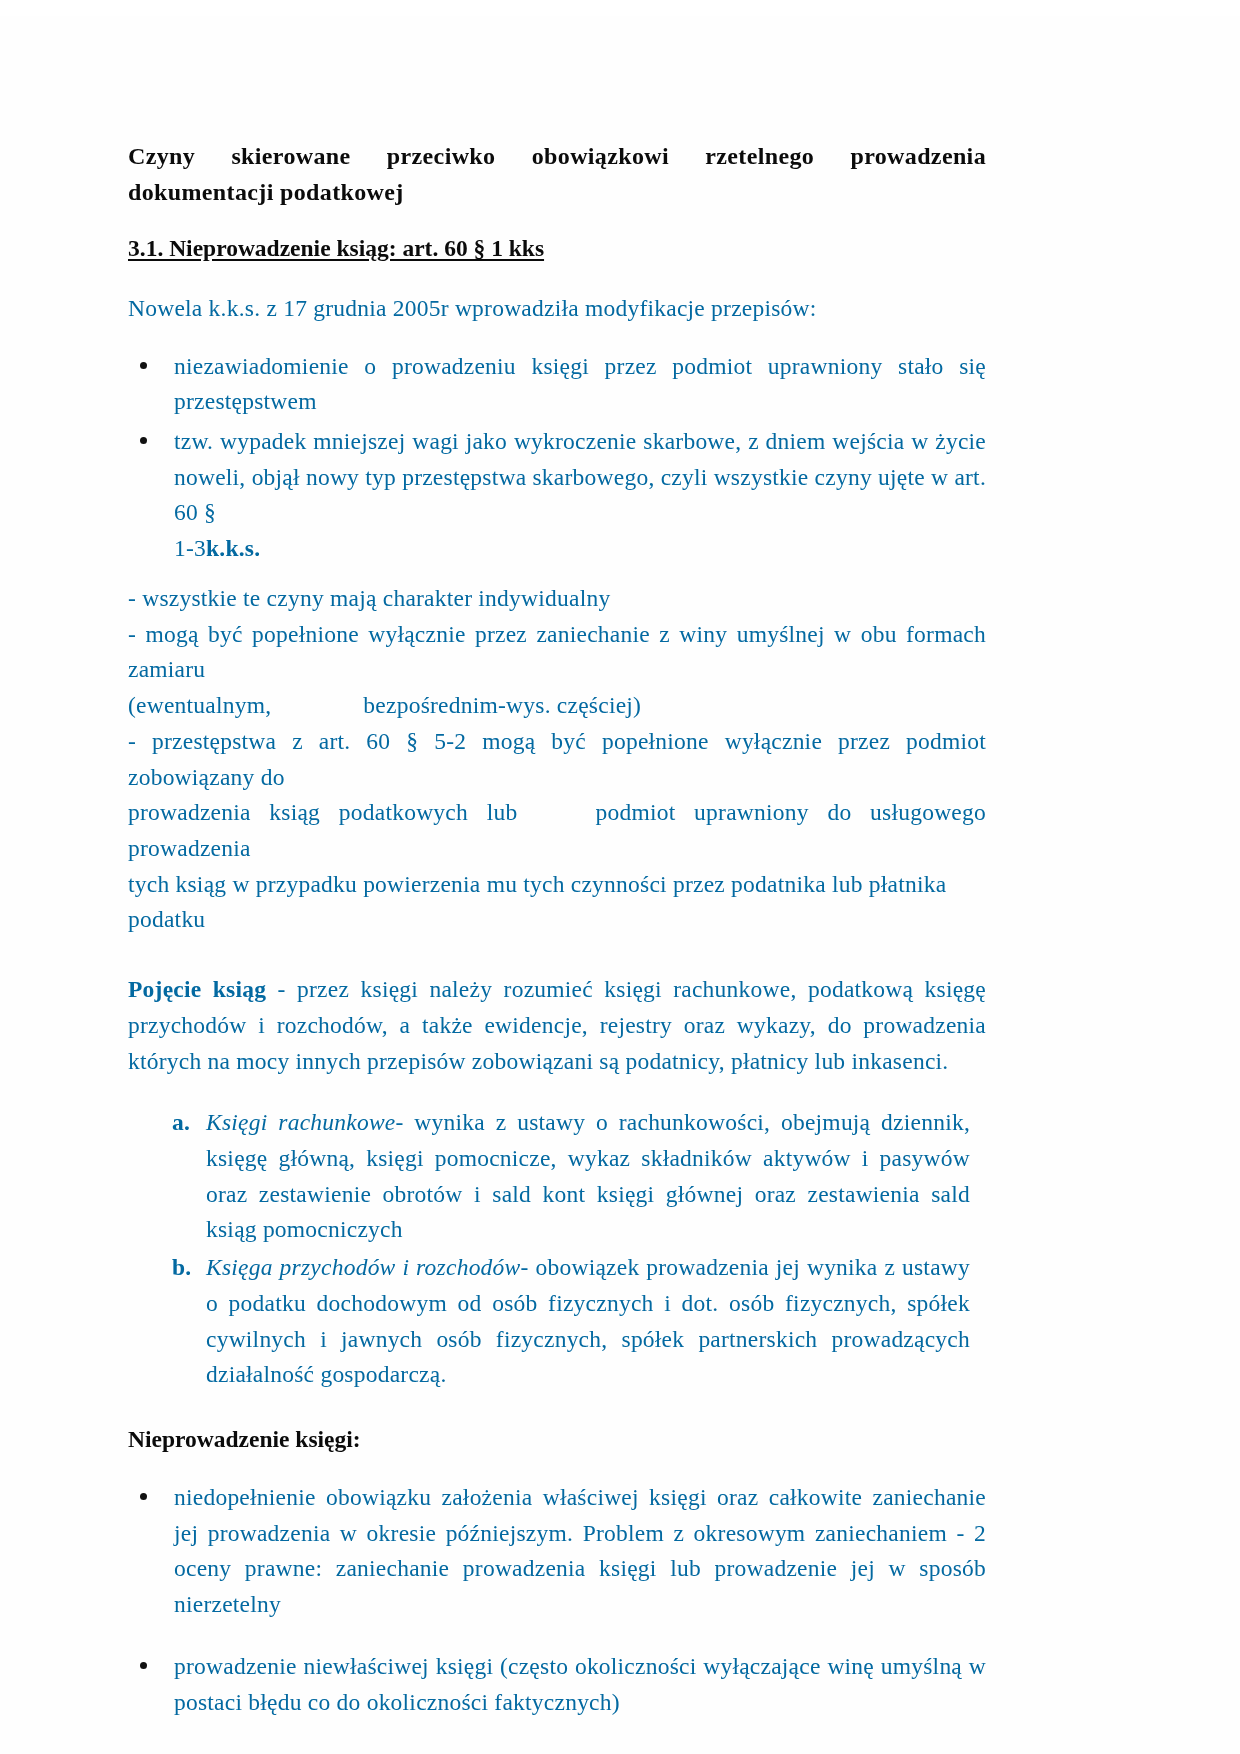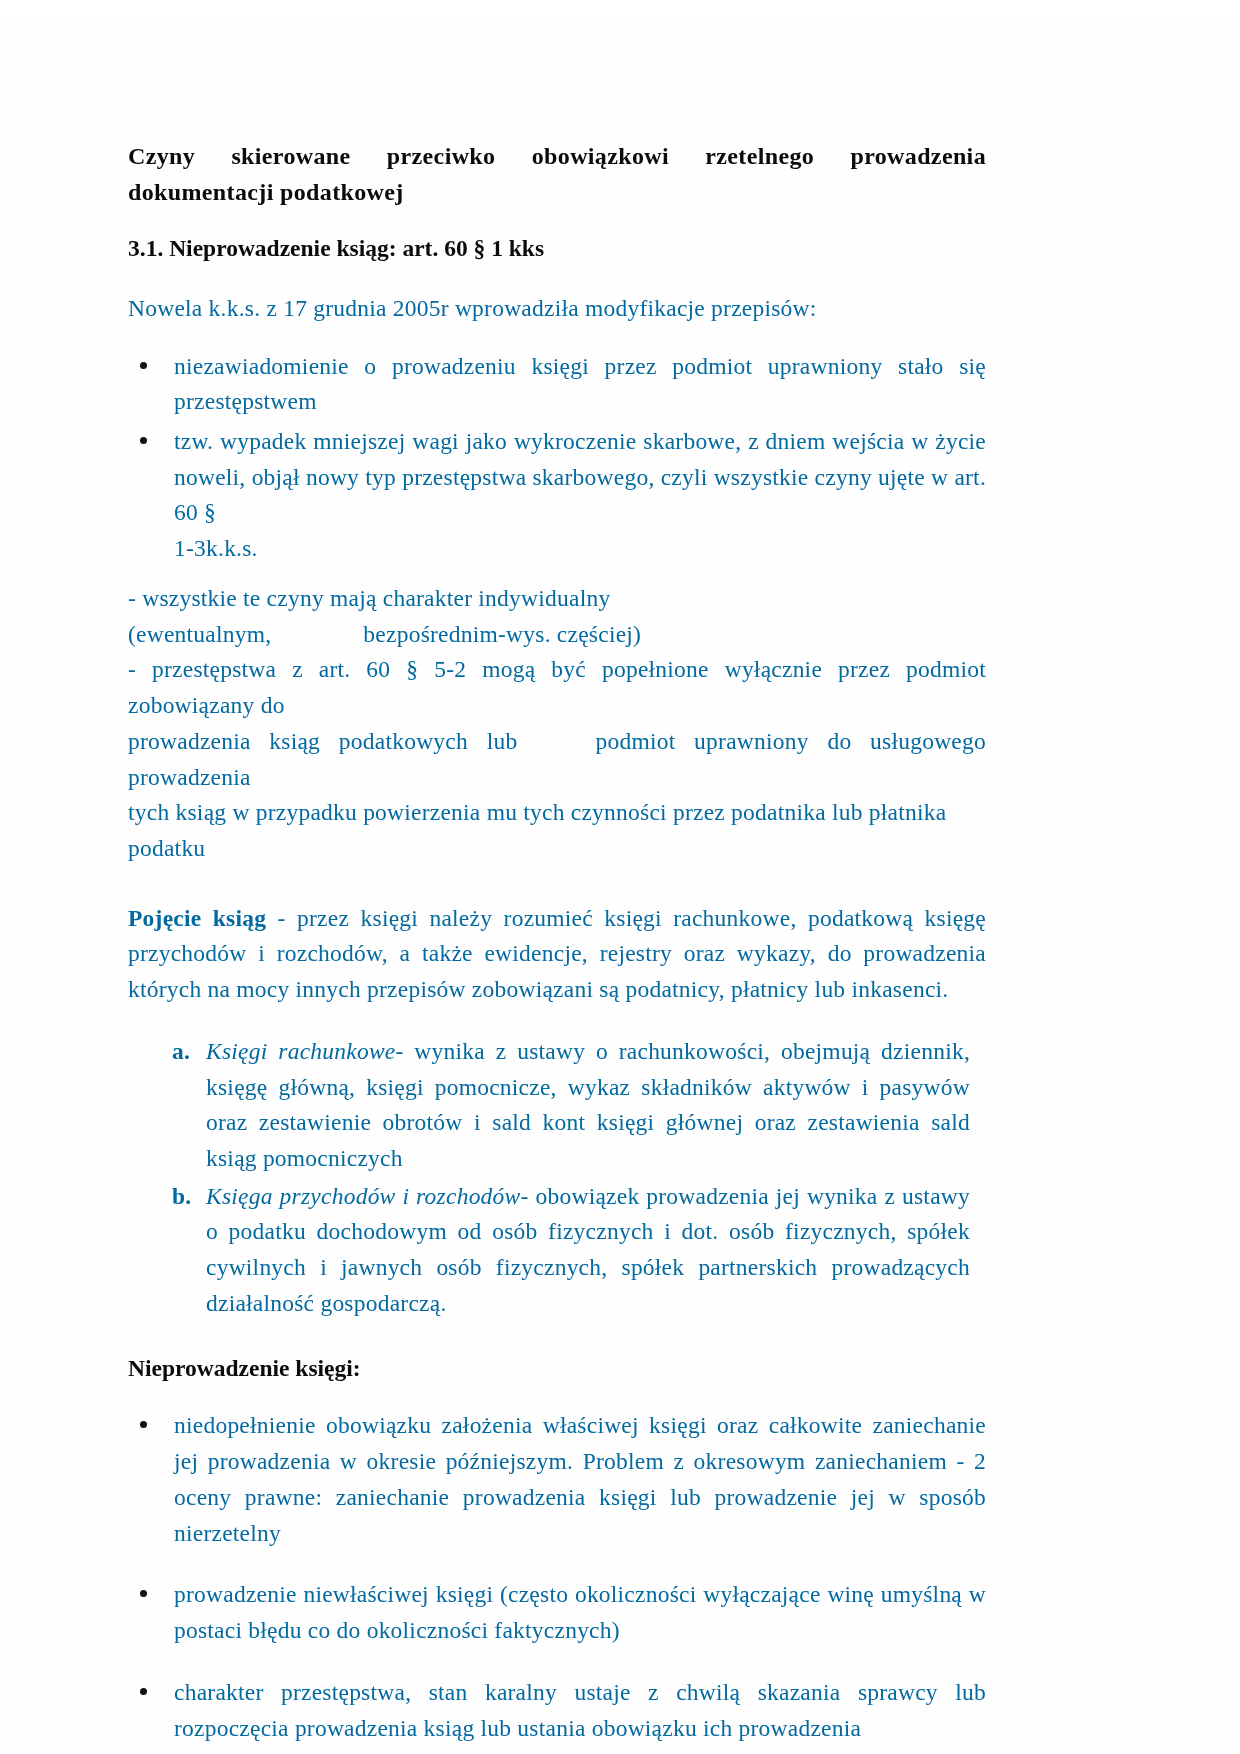--- a/index.html
+++ b/index.html
@@ -46,20 +46,21 @@
     font-weight: bold;
     text-align: justify;
     line-height: 1.5;
     margin: 0 0 22px 0;
     letter-spacing: 0.015em;
   }
 
   .sec-head {
     font-size: 23.5px;
     font-weight: bold;
+    text-decoration: underline;
     text-underline-offset: 3px;
     margin: 0 0 26px 0;
     line-height: 1.4;
   }
 
   .lead {
     margin: 0 0 22px 0;
   }
 
   ul.bullets {
@@ -85,21 +86,21 @@
 
   ul.bullets.spaced > li {
     margin-bottom: 26px;
   }
 
   .lastline {
     display: flex;
     width: 100%;
   }
   .lastline .lf { }
-  .lastline .rt { font-weight: normal; }
+  .lastline .rt { font-weight: bold; }
 
   .dashblock {
     margin: 14px 0 16px 0;
     text-align: justify;
   }
   .dashblock .ln { display: block; }
   .gap-wide { display: inline-block; width: 92px; }
   .gap-mid  { display: inline-block; width: 78px; }
 
   .para {
@@ -155,20 +156,21 @@
         <span>tzw. wypadek mniejszej wagi jako wykroczenie skarbowe, z dniem wejścia w życie noweli, objął nowy typ przestępstwa skarbowego, czyli wszystkie czyny ujęte w art. 60 §</span>
         <span class="lastline">
           <span class="lf">1-3</span>
           <span class="rt">k.k.s.</span>
         </span>
       </li>
     </ul>
 
     <div class="blk dashblock">
       <span class="ln">- wszystkie te czyny mają charakter indywidualny</span>
+      <span class="ln">- mogą być popełnione wyłącznie przez zaniechanie z winy umyślnej w obu formach zamiaru</span>
       <span class="ln"><span>(ewentualnym,</span><span class="gap-wide"></span><span>bezpośrednim-wys. częściej)</span></span>
       <span class="ln">- przestępstwa z art. 60 § 5-2 mogą być popełnione wyłącznie przez podmiot zobowiązany do</span>
       <span class="ln"><span>prowadzenia ksiąg podatkowych lub</span><span class="gap-mid"></span><span>podmiot uprawniony do usługowego prowadzenia</span></span>
       <span class="ln">tych ksiąg w  przypadku powierzenia mu tych czynności przez podatnika lub płatnika</span>
       <span class="ln">podatku</span>
     </div>
 
     <div class="blk para"><b>Pojęcie ksiąg</b><span> - przez księgi należy rozumieć księgi rachunkowe, podatkową księgę przychodów i rozchodów, a także ewidencje, rejestry oraz wykazy, do prowadzenia których na mocy innych przepisów zobowiązani są podatnicy, płatnicy lub inkasenci.</span></div>
 
     <ol class="alpha blk">

